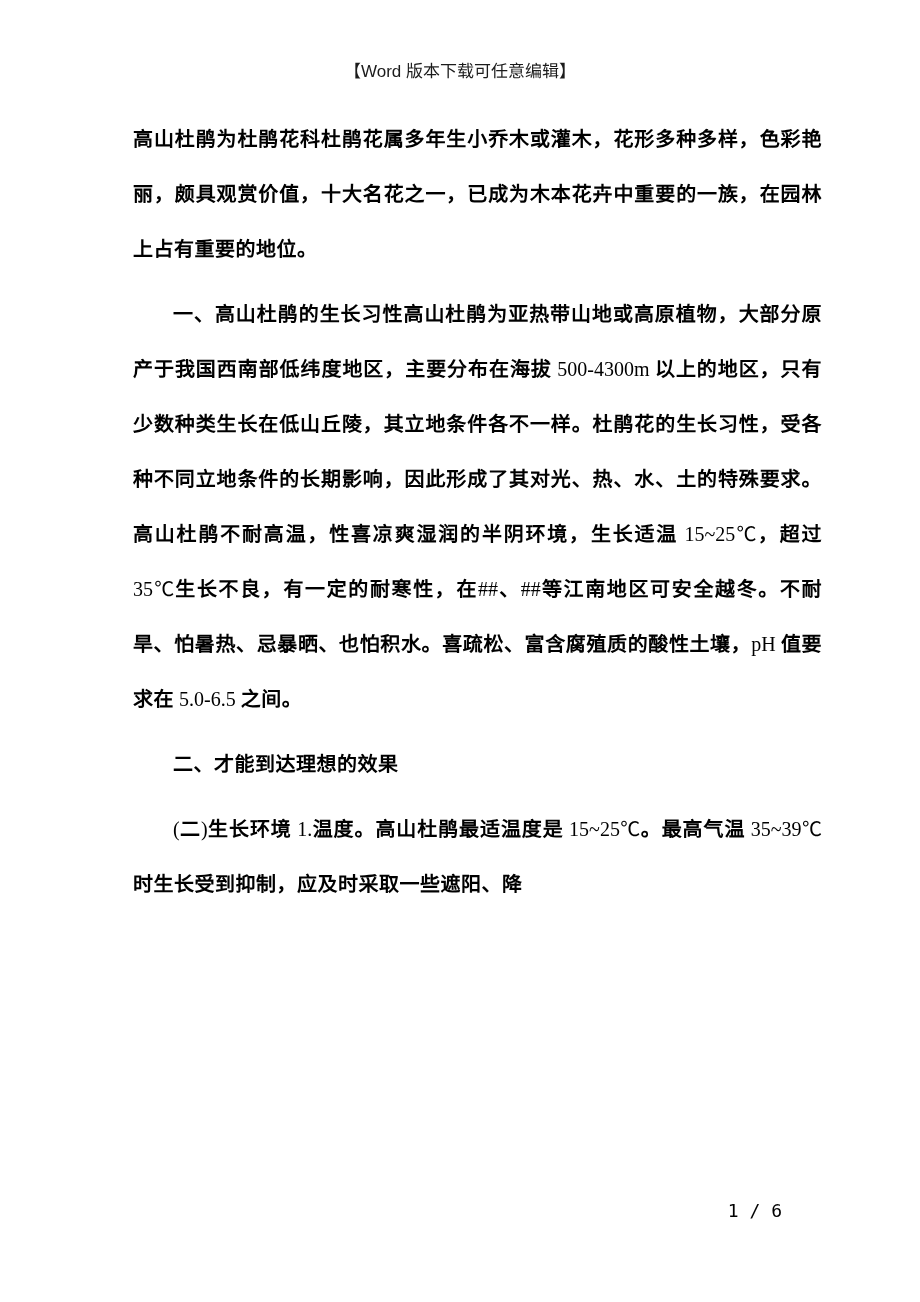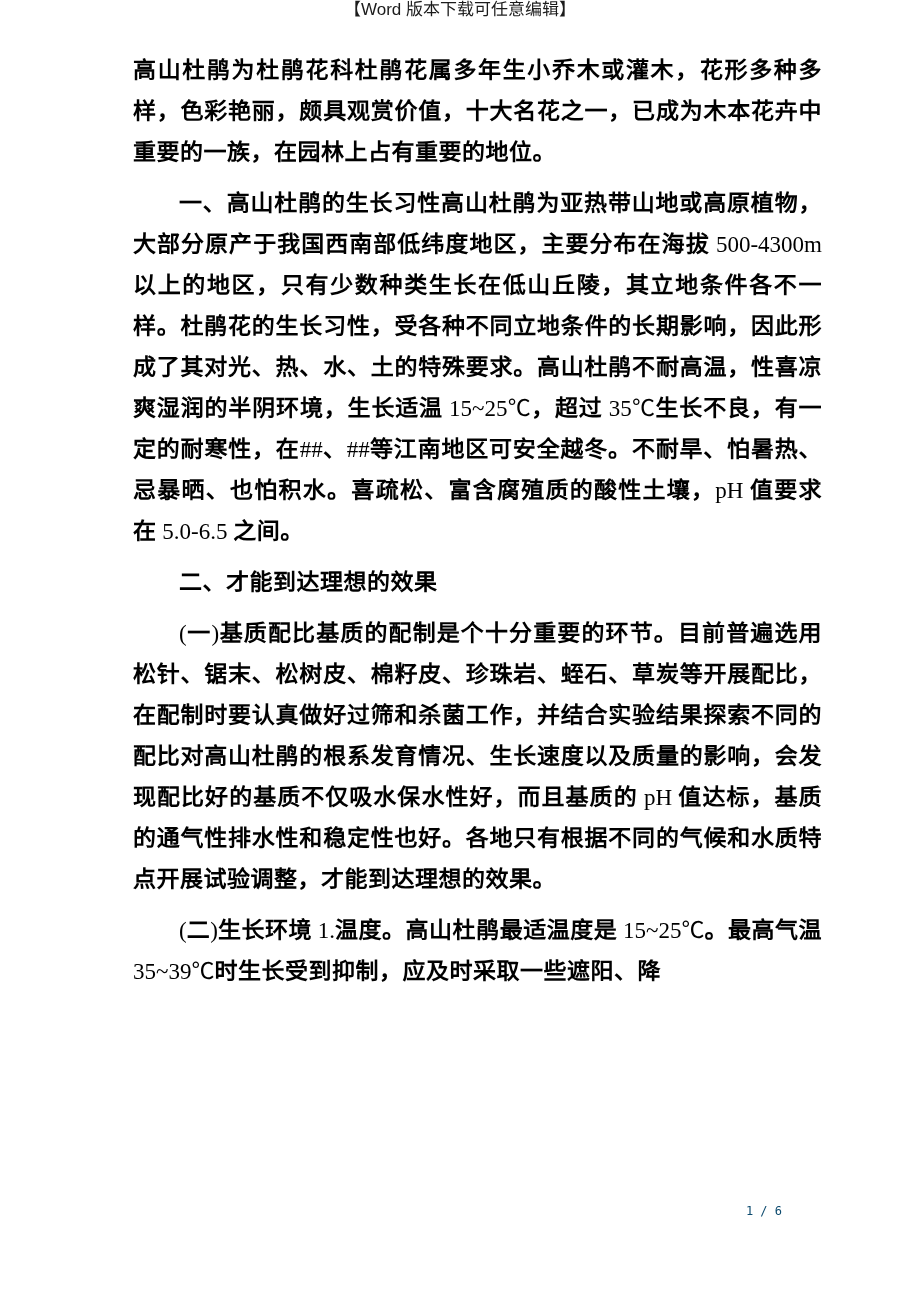--- a/index.html
+++ b/index.html
@@ -6,74 +6,74 @@
   .doc {
     position: relative;
     width: 920px;
     height: 1302px;
     background: #ffffff;
     color: #000000;
     overflow: hidden;
     font-family: "Liberation Sans", sans-serif;
   }
   .header-note {
+    padding-top: 62px;
     text-align: center;
     font-size: 17px;
     line-height: 20px;
     color: #1b1b1b;
     font-family: "Liberation Serif", serif;
   }
   .header-note .lat { font-family: "Liberation Sans", sans-serif; font-weight: 400; }
   .title {
     margin: 40px 0 0 0;
     text-align: center;
     font-size: 36px;
     line-height: 44px;
     font-weight: 700;
     font-family: "Liberation Serif", serif;
   }
   .body-text {
     margin: 30px 98px 0 133px;
     text-align: justify;
-    font-size: 23px;
-    line-height: 41px;
+    font-size: 20px;
+    line-height: 55px;
     font-weight: 600;
     letter-spacing: 0.5px;
   }
   .para { margin: 0 0 10px 0; }
   .para.indent { text-indent: 2em; }
   .lat {
     font-family: Liberation Serif, serif;
     font-weight: 400;
     letter-spacing: 0;
   }
   .footer {
     position: absolute;
     top: 1202px;
     right: 138px;
-    font-size: 12px;
+    font-size: 18px;
     line-height: 18px;
-    color: #0c4a6e;
+    color: #000000;
     font-family: "DejaVu Sans Mono", monospace;
     text-align: center;
   }
 </style>
 </head>
 <body>
 
 <div class="doc">
 
   <div class="header-note">【<span class="lat">Word </span>版本下载可任意编辑】</div>
 
 
   <div class="body-text">
     <p class="para">高山杜鹃为杜鹃花科杜鹃花属多年生小乔木或灌木，花形多种多样，色彩艳丽，颇具观赏价值，十大名花之一，已成为木本花卉中重要的一族，在园林上占有重要的地位。</p>
     <p class="para indent">一、高山杜鹃的生长习性高山杜鹃为亚热带山地或高原植物，大部分原产于我国西南部低纬度地区，主要分布在海拔<span class="lat"> 500-4300m </span>以上的地区，只有少数种类生长在低山丘陵，其立地条件各不一样。杜鹃花的生长习性，受各种不同立地条件的长期影响，因此形成了其对光、热、水、土的特殊要求。高山杜鹃不耐高温，性喜凉爽湿润的半阴环境，生长适温<span class="lat"> 15~25℃</span>，超过<span class="lat"> 35℃</span>生长不良，有一定的耐寒性，在<span class="lat">##</span>、<span class="lat">##</span>等江南地区可安全越冬。不耐旱、怕暑热、忌暴晒、也怕积水。喜疏松、富含腐殖质的酸性土壤，<span class="lat">pH </span>值要求在<span class="lat"> 5.0-6.5 </span>之间。</p>
     <p class="para indent">二、才能到达理想的效果</p>
-    <p class="para indent"><span class="lat">(</span>一<span class="lat">)</span>基质配比基质的配制是个十分重要的环节。目前普遍选用松针、锯末、松树皮、棉籽皮、珍珠岩、蛭石、草炭等开展配比，在配制时要认真做好过筛和杀菌工作，并结合实验结果探索不同的配比对高山杜鹃的根系发育情况、生长速度以及质量的影响，会发现配比好的基质不仅吸水保水性好，而且基质的<span class="lat"> pH </span>值达标，基质的通气性排水性和稳定性也好。各地只有根据不同的气候和水质特点开展试验调整，才能到达理想的效果。</p>
     <p class="para indent"><span class="lat">(</span>二<span class="lat">)</span>生长环境<span class="lat"> 1.</span>温度。高山杜鹃最适温度是<span class="lat"> 15~25℃</span>。最高气温<span class="lat"> 35~39℃</span>时生长受到抑制，应及时采取一些遮阳、降</p>
   </div>
 
   <div class="footer">
     <span>1 / 6</span>
   </div>
 
 </div>
 
 </body></html>

